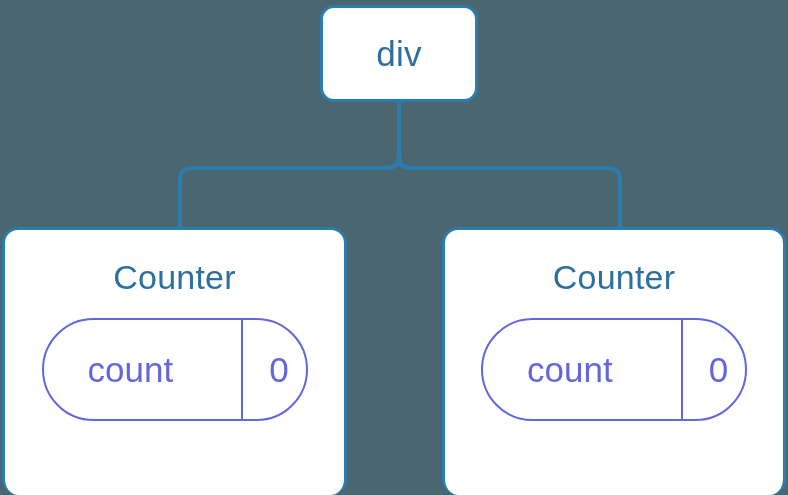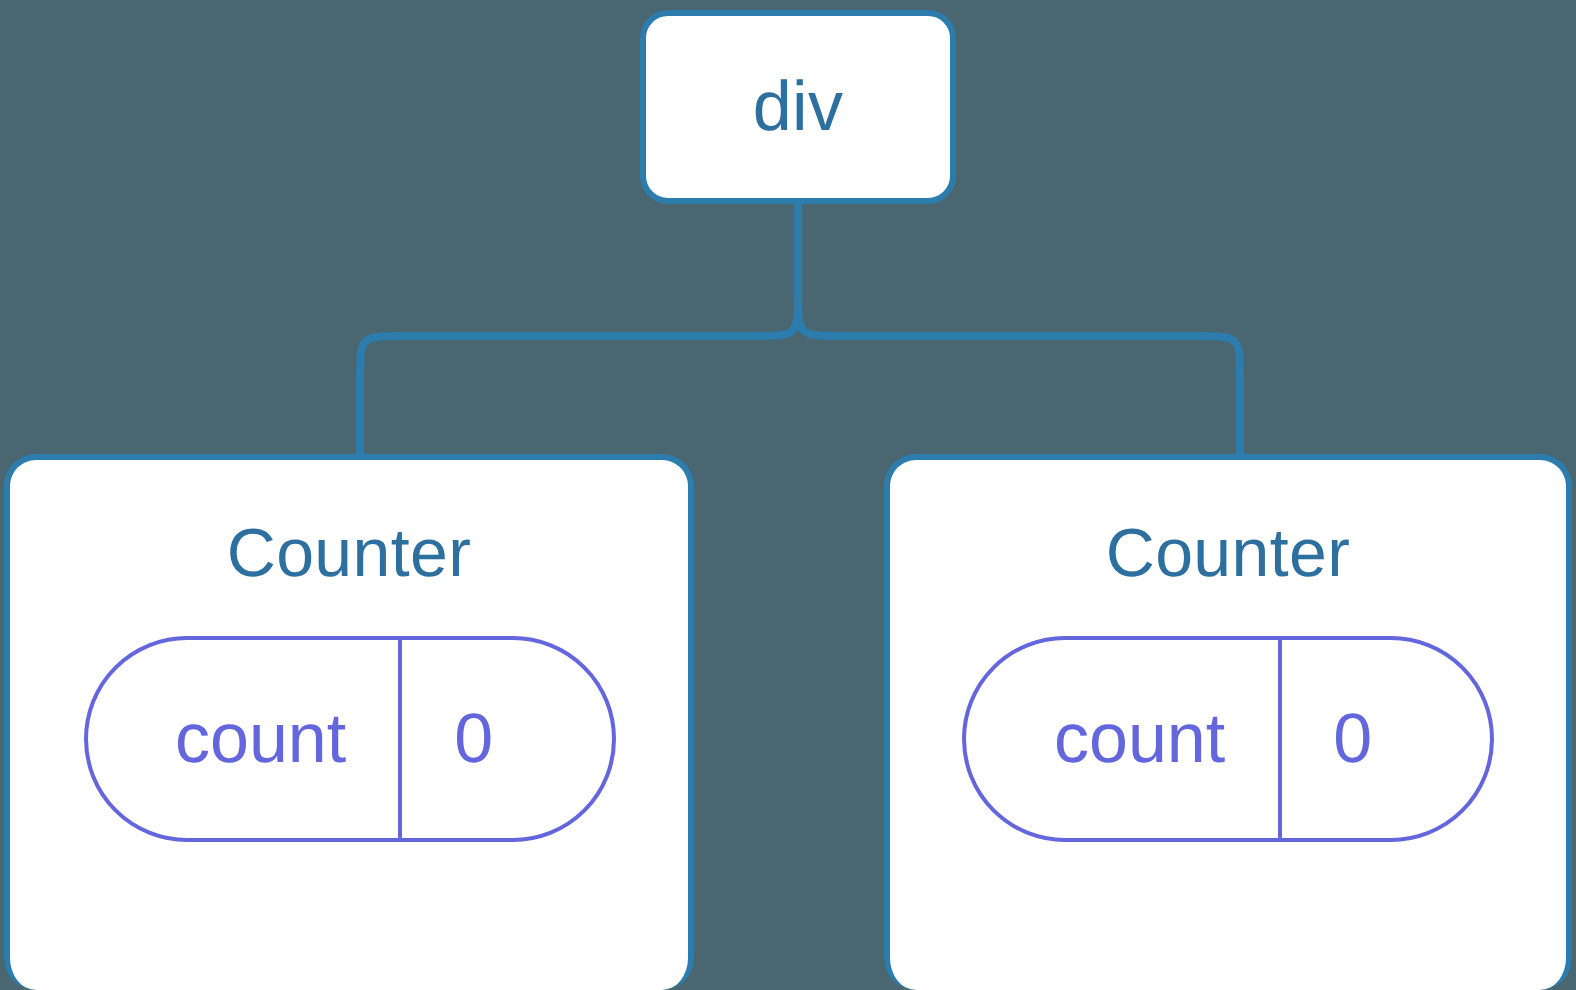--- a/index.html
+++ b/index.html
@@ -84,20 +84,21 @@
   
   .state-pill {
     position: relative;
     display: flex;
     align-items: stretch;
     height: 103px;
     border: 2px solid #6366dd;
     border-radius: 52px;
     box-sizing: border-box;
     background: #ffffff;
+    gap: 42px;
   }
   .pill-key,
   .pill-value {
     display: flex;
     align-items: center;
     justify-content: center;
     color: #6366dd;
     line-height: 1;
   }
   .pill-key {

